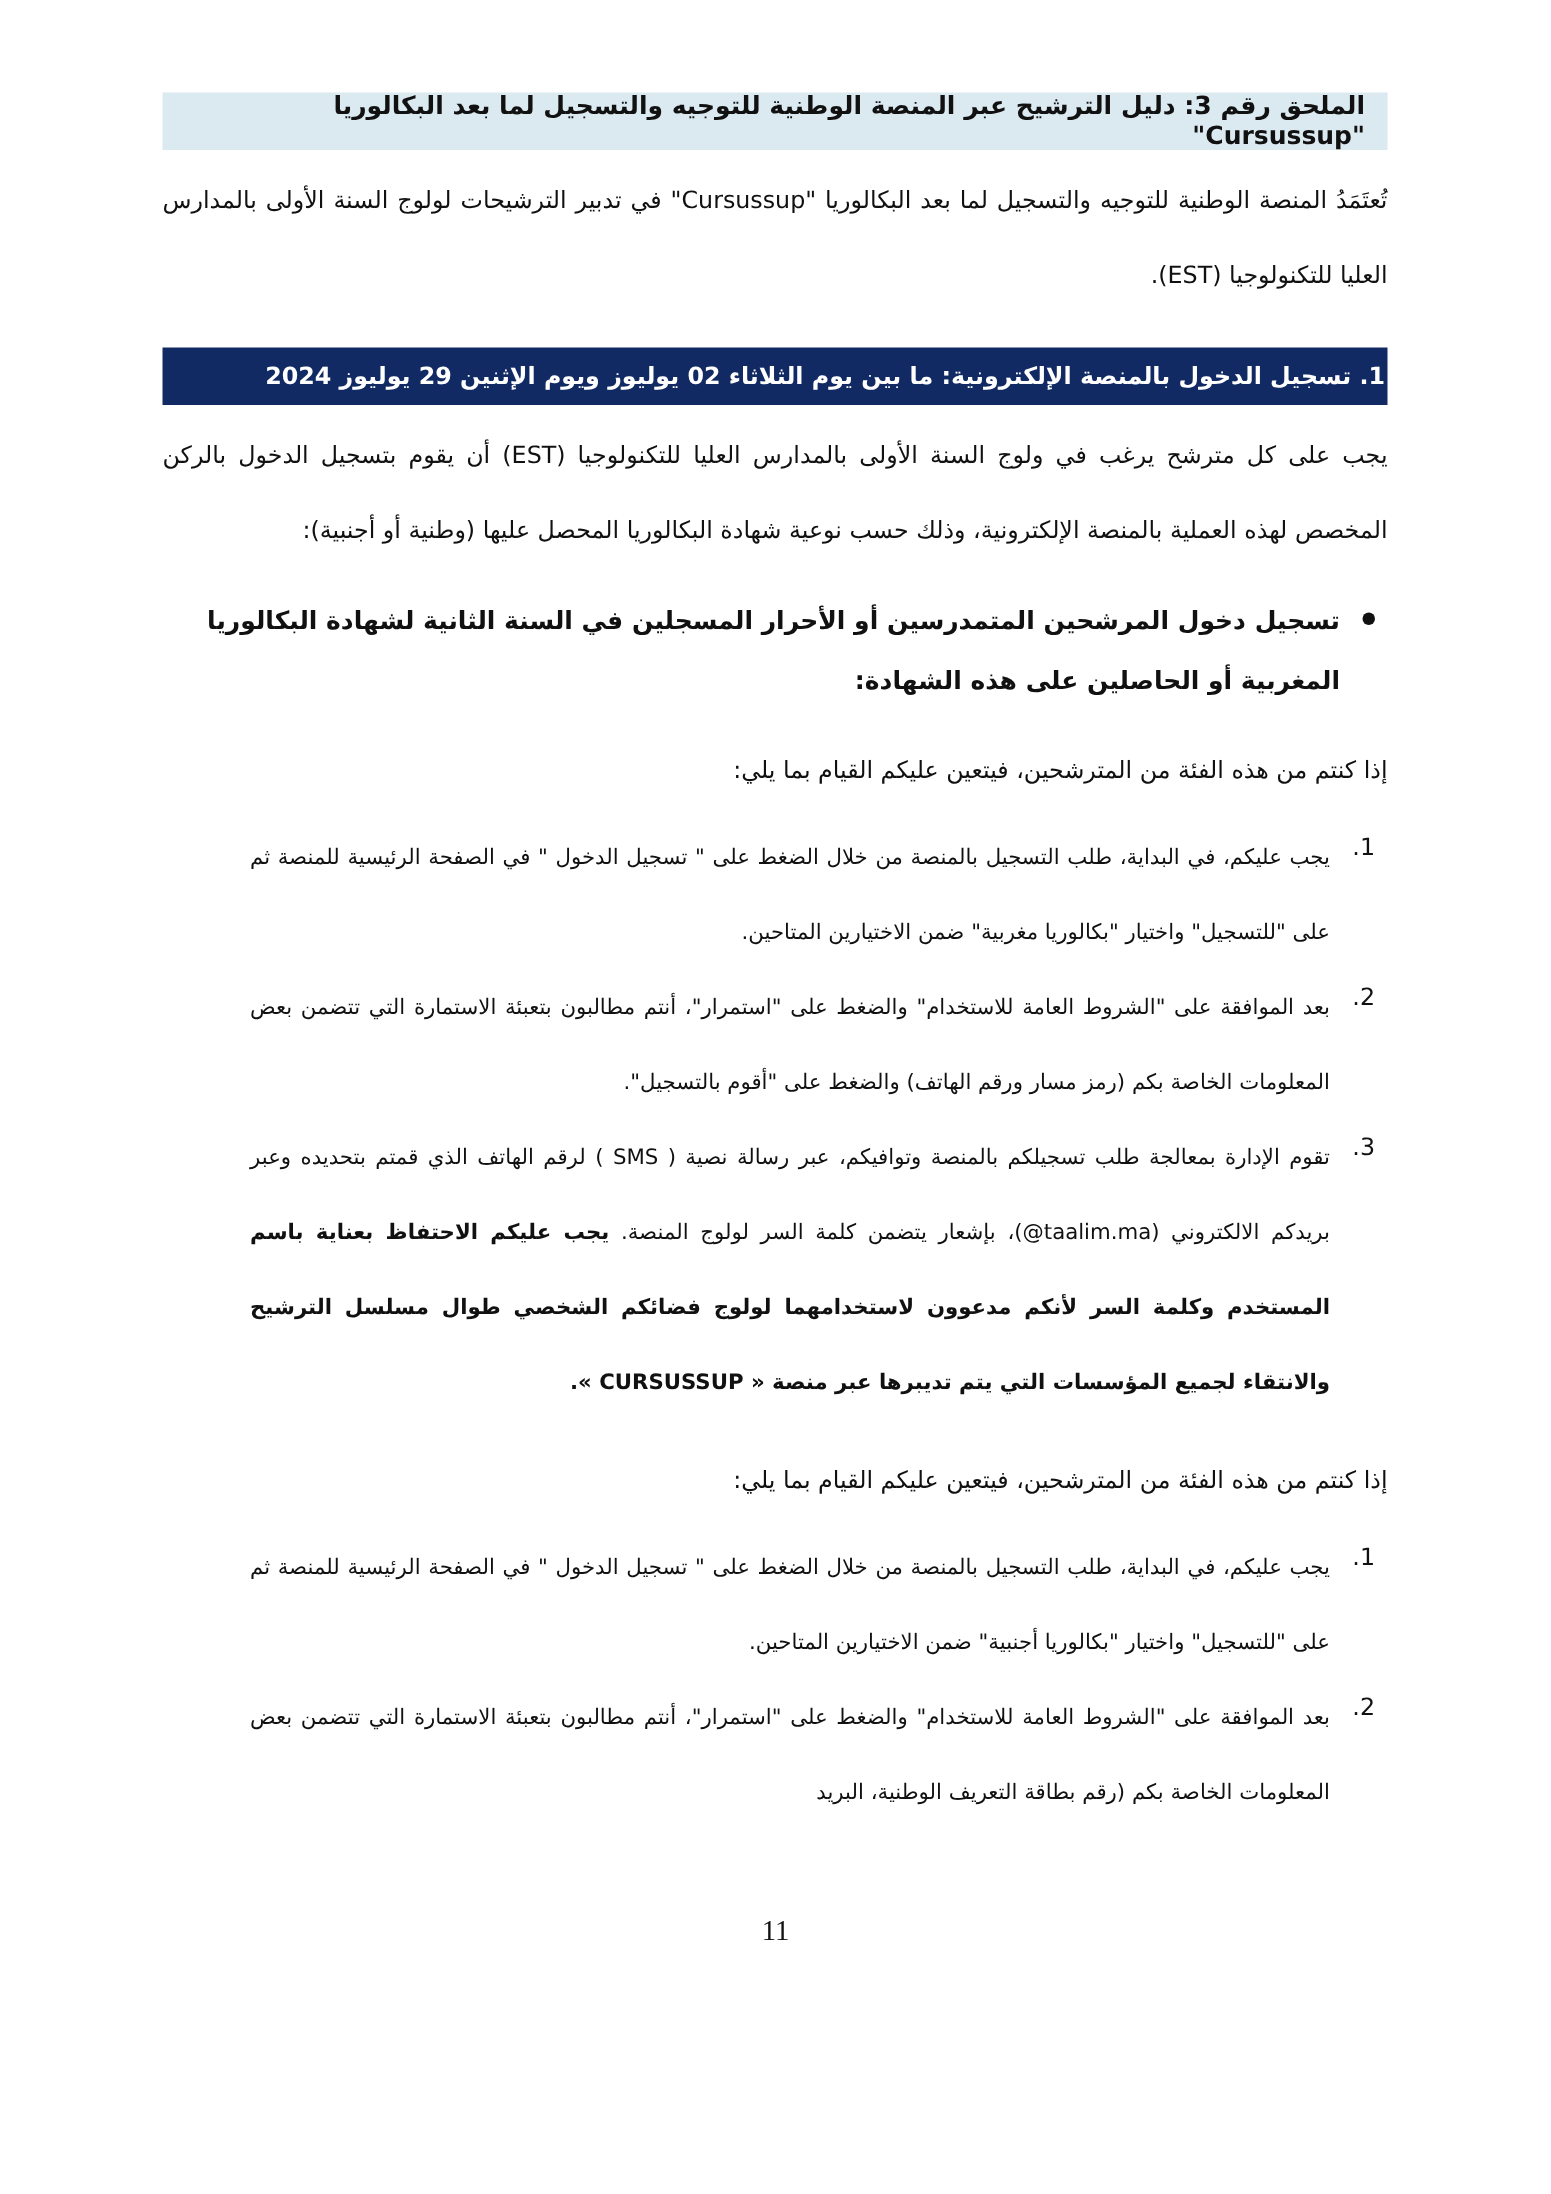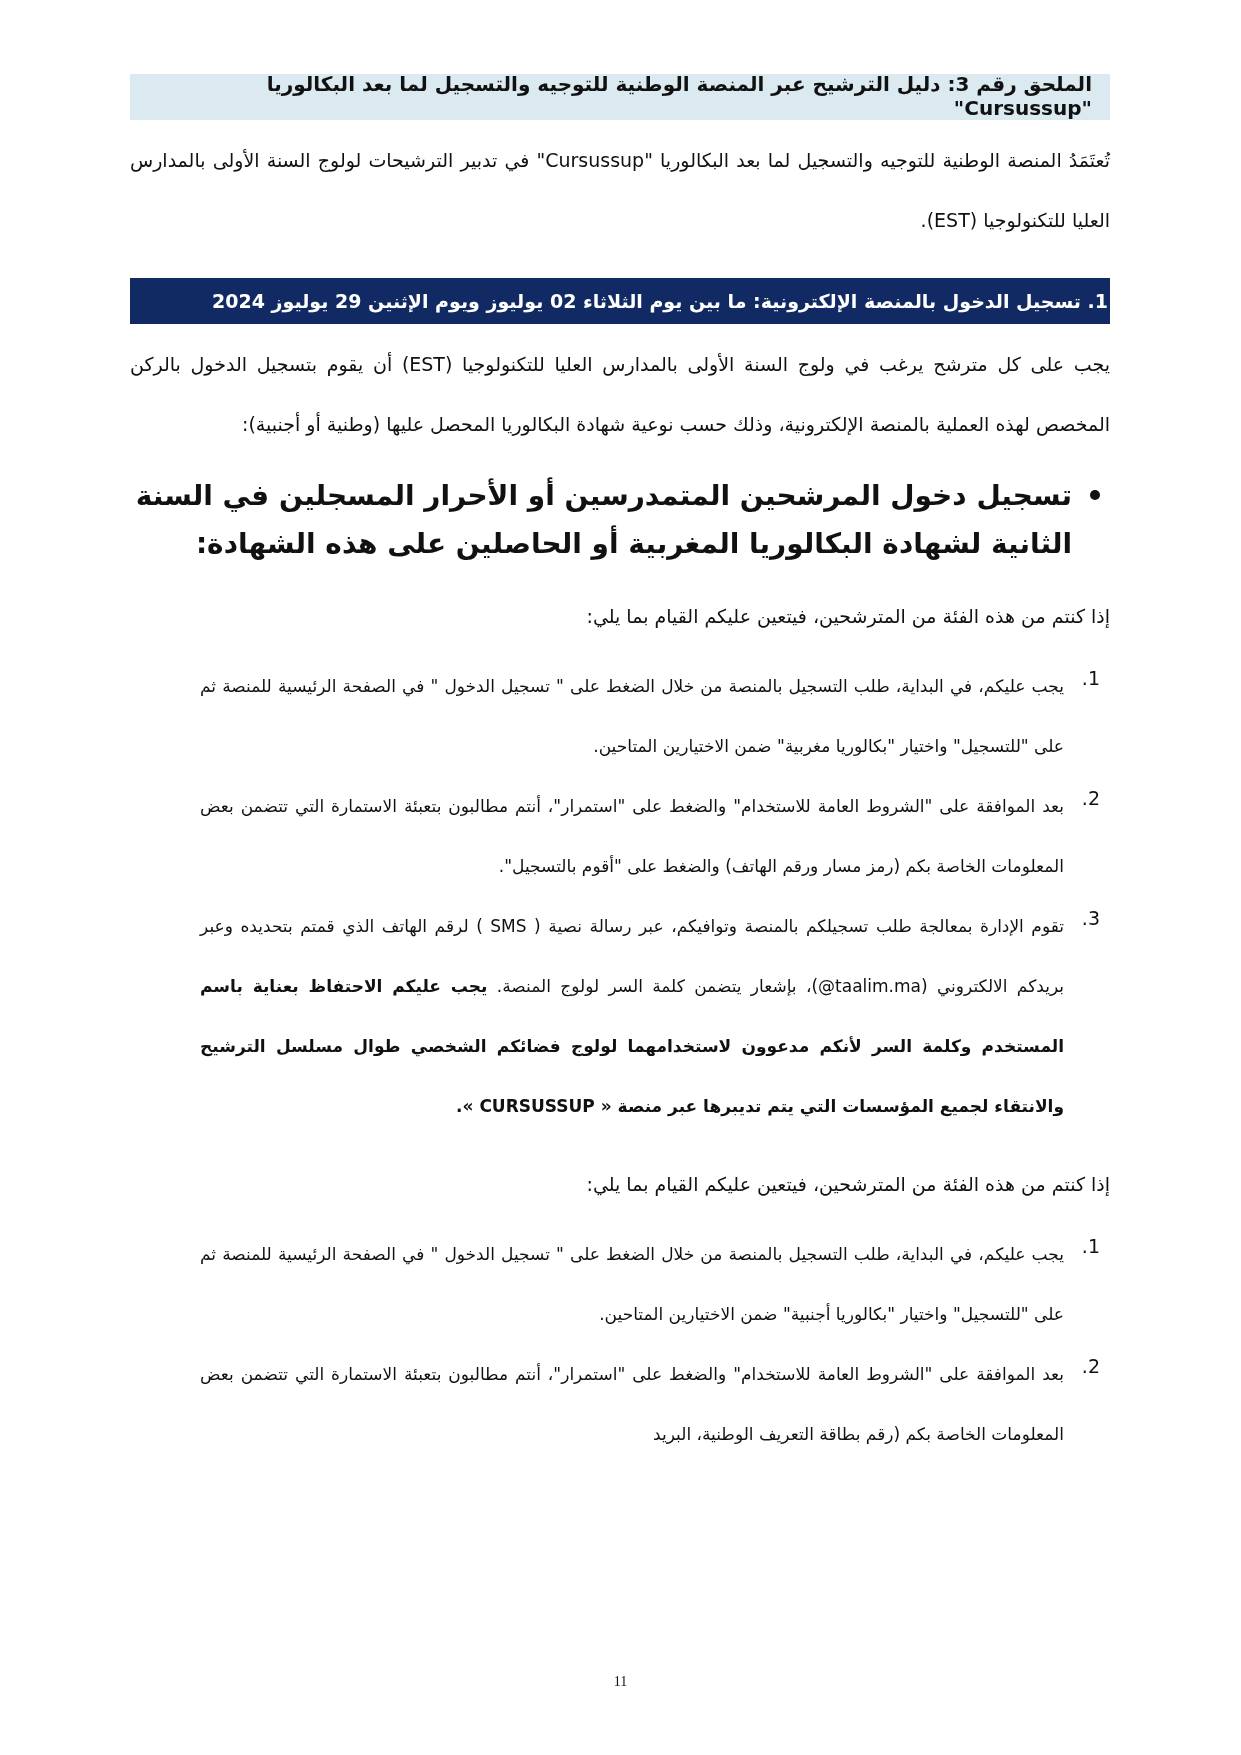--- a/index.html
+++ b/index.html
@@ -9,28 +9,28 @@
   .annex-bar { background: #dbe9f0; height: 46px; display: flex; align-items: flex-end;
                padding: 0 18px; font-weight: bold; font-size: 20px; color: #111; }
   p.body { margin: 0; font-size: 19px; line-height: 60px; text-align: justify; }
   .gap-s { height: 10px; }
   .gap-m { height: 18px; }
   .section-bar { background: #122a63; color: #fff; height: 46px; display: flex; align-items: center;
                  padding: 0 2px; font-weight: bold; font-size: 19px; }
   .bullet { display: flex; align-items: flex-start; padding-right: 10px; }
   .bullet .dot { width: 10px; height: 10px; border-radius: 50%; background: #111; margin-top: 18px;
                  margin-left: 18px; flex: 0 0 auto; }
-  .bullet .txt { font-weight: bold; font-size: 28px; line-height: 48px; }
+  .bullet .txt { font-weight: bold; font-size: 20px; line-height: 48px; }
   ol.steps { margin: 0; padding: 0 0 0 0; list-style: none; }
   ol.steps li { display: flex; align-items: flex-start; padding-right: 10px; padding-left: 70px; }
   ol.steps .num { width: 36px; flex: 0 0 auto; font-size: 19px; line-height: 44px; }
   ol.steps .txt { font-size: 17px; line-height: 60px; text-align: justify; }
   .bold { font-weight: bold; }
-  .page-number { position: absolute; top: 1674px; left: 0; width: 1241px; text-align: center;
-                 font-family: "Liberation Serif", serif; font-size: 14px; color: #111; }
+  .page-number { position: absolute; top: 1532px; left: 0; width: 1241px; text-align: center;
+                 font-family: "Liberation Serif", serif; font-size: 23px; color: #111; }
 </style>
 </head>
 <body>
 
 <div class="page">
   <div class="annex-bar">
     <span>الملحق رقم 3: دليل الترشيح عبر المنصة الوطنية للتوجيه والتسجيل لما بعد البكالوريا "Cursussup"</span>
   </div>
   <div class="gap-s"></div>
   <p class="body">تُعتَمَدُ المنصة الوطنية للتوجيه والتسجيل لما بعد البكالوريا "Cursussup" في تدبير الترشيحات لولوج السنة الأولى بالمدارس العليا للتكنولوجيا (EST).</p>

